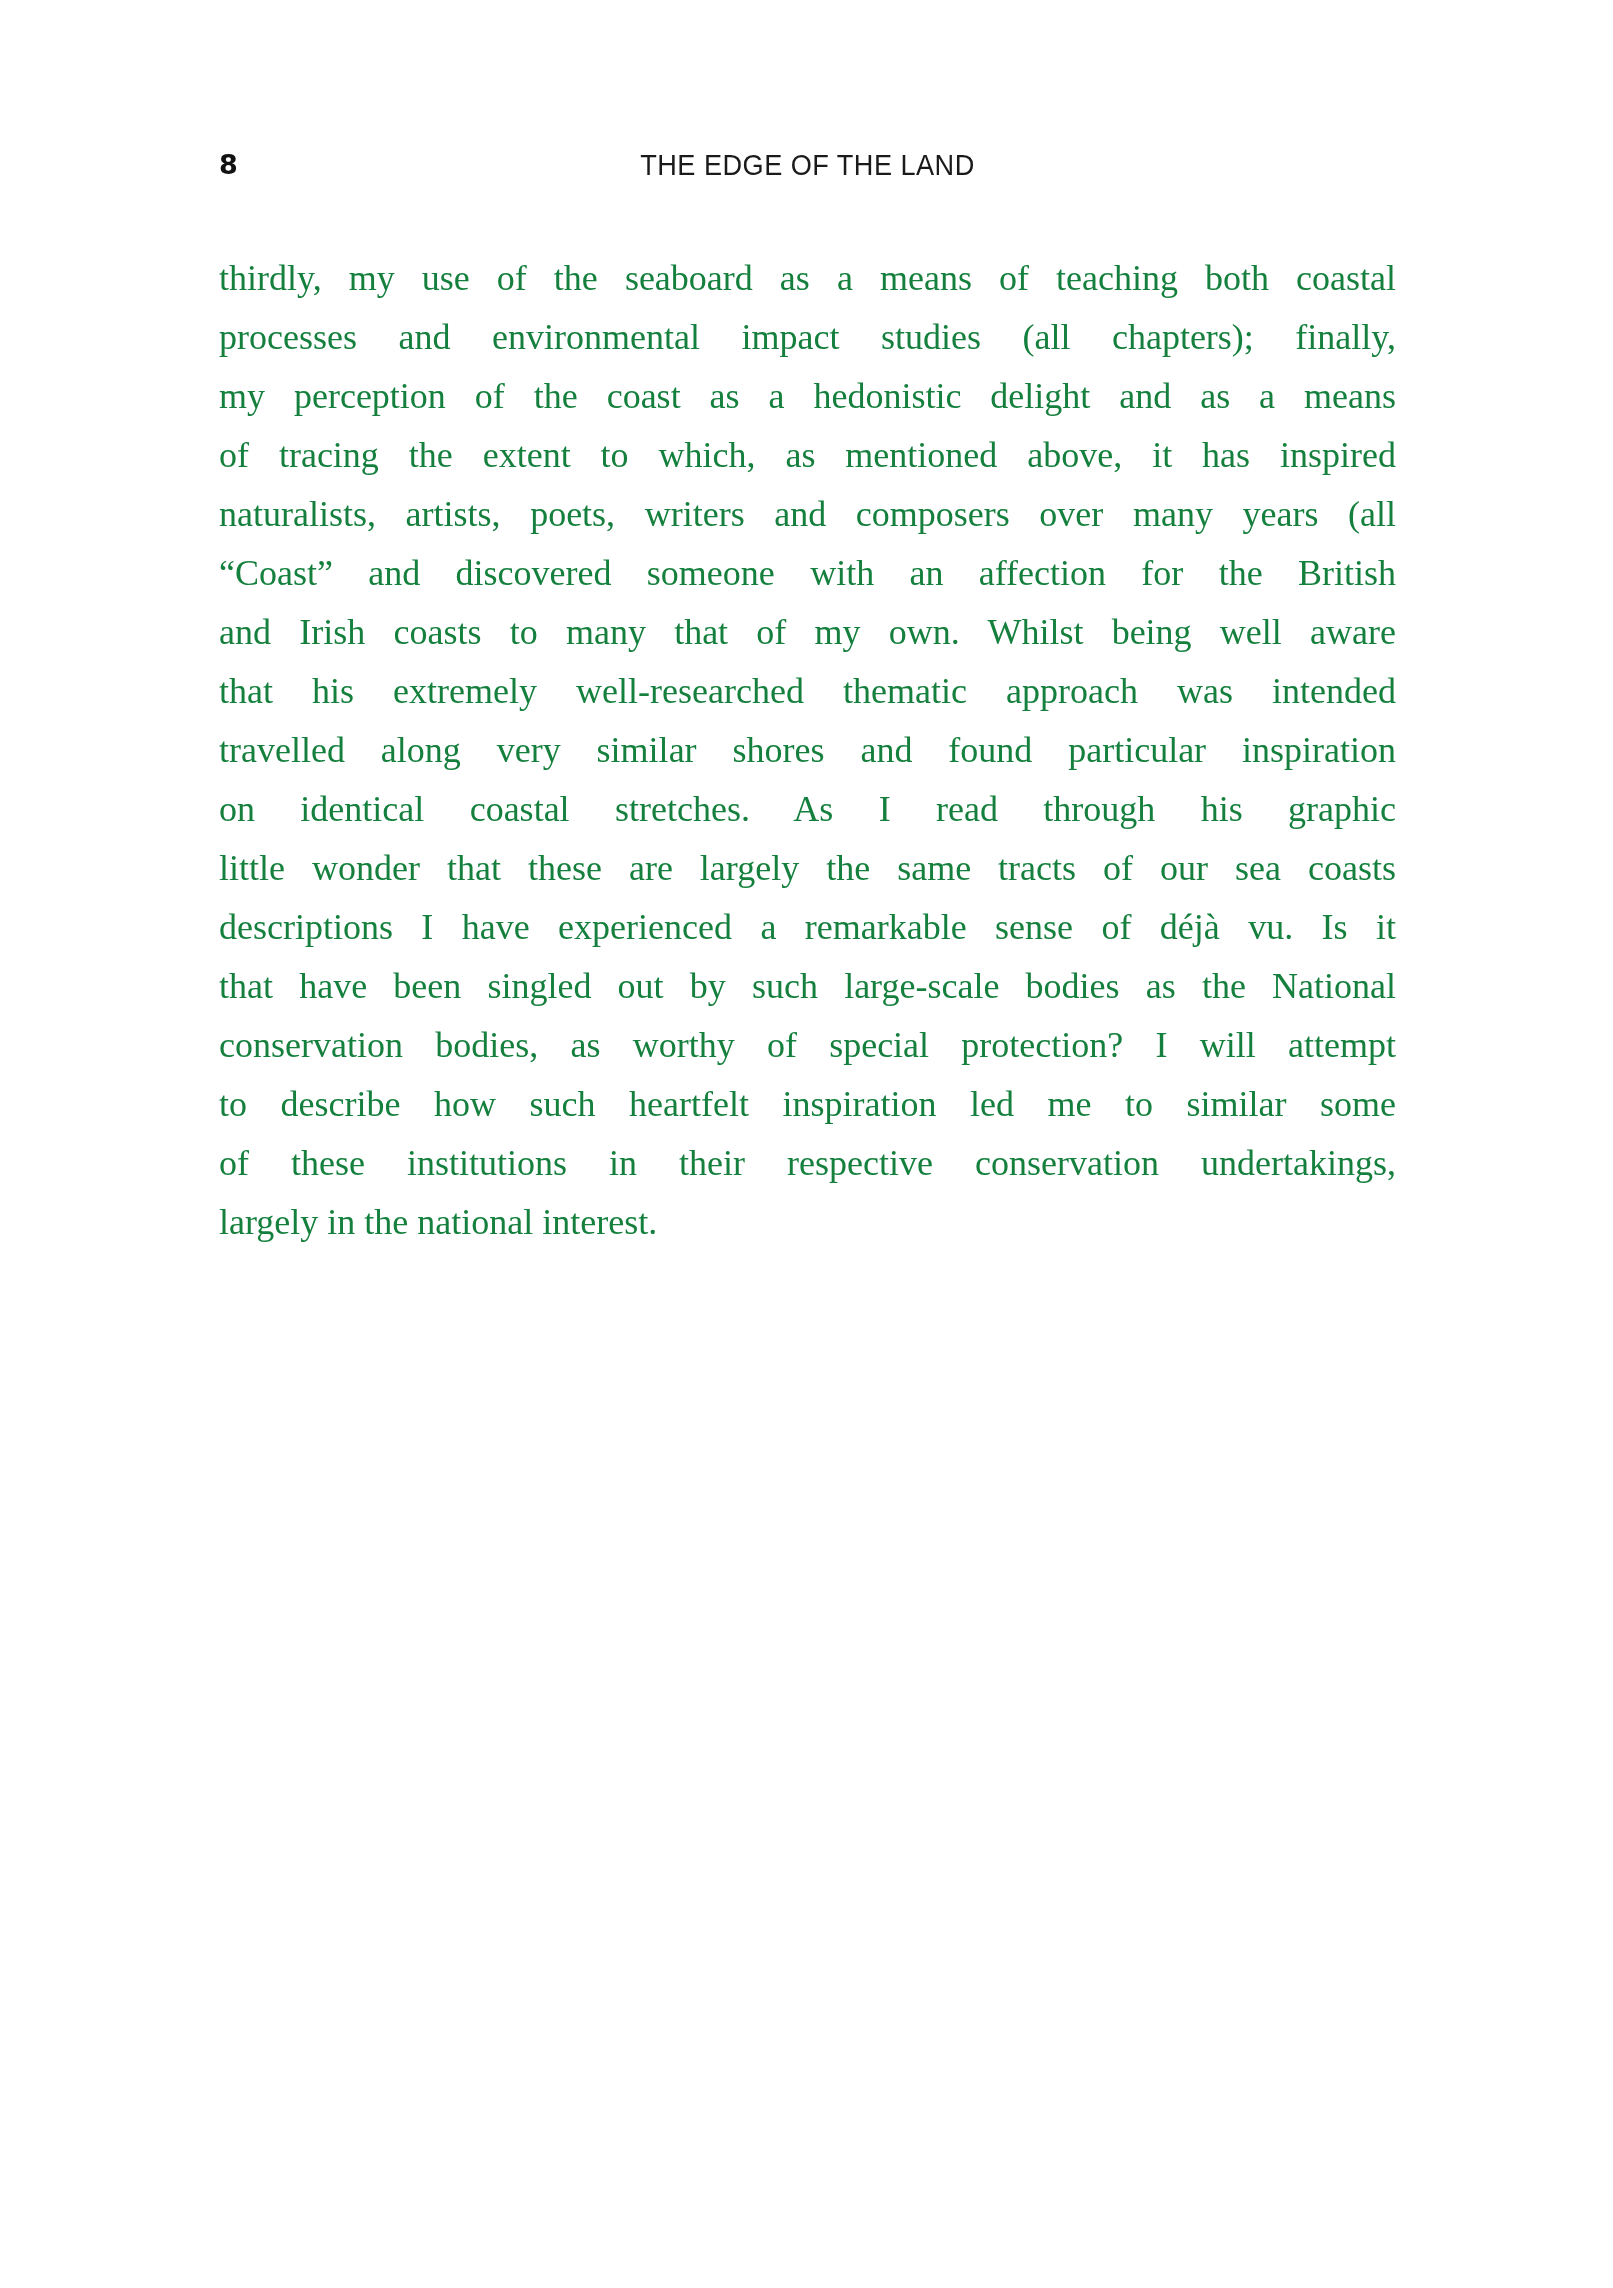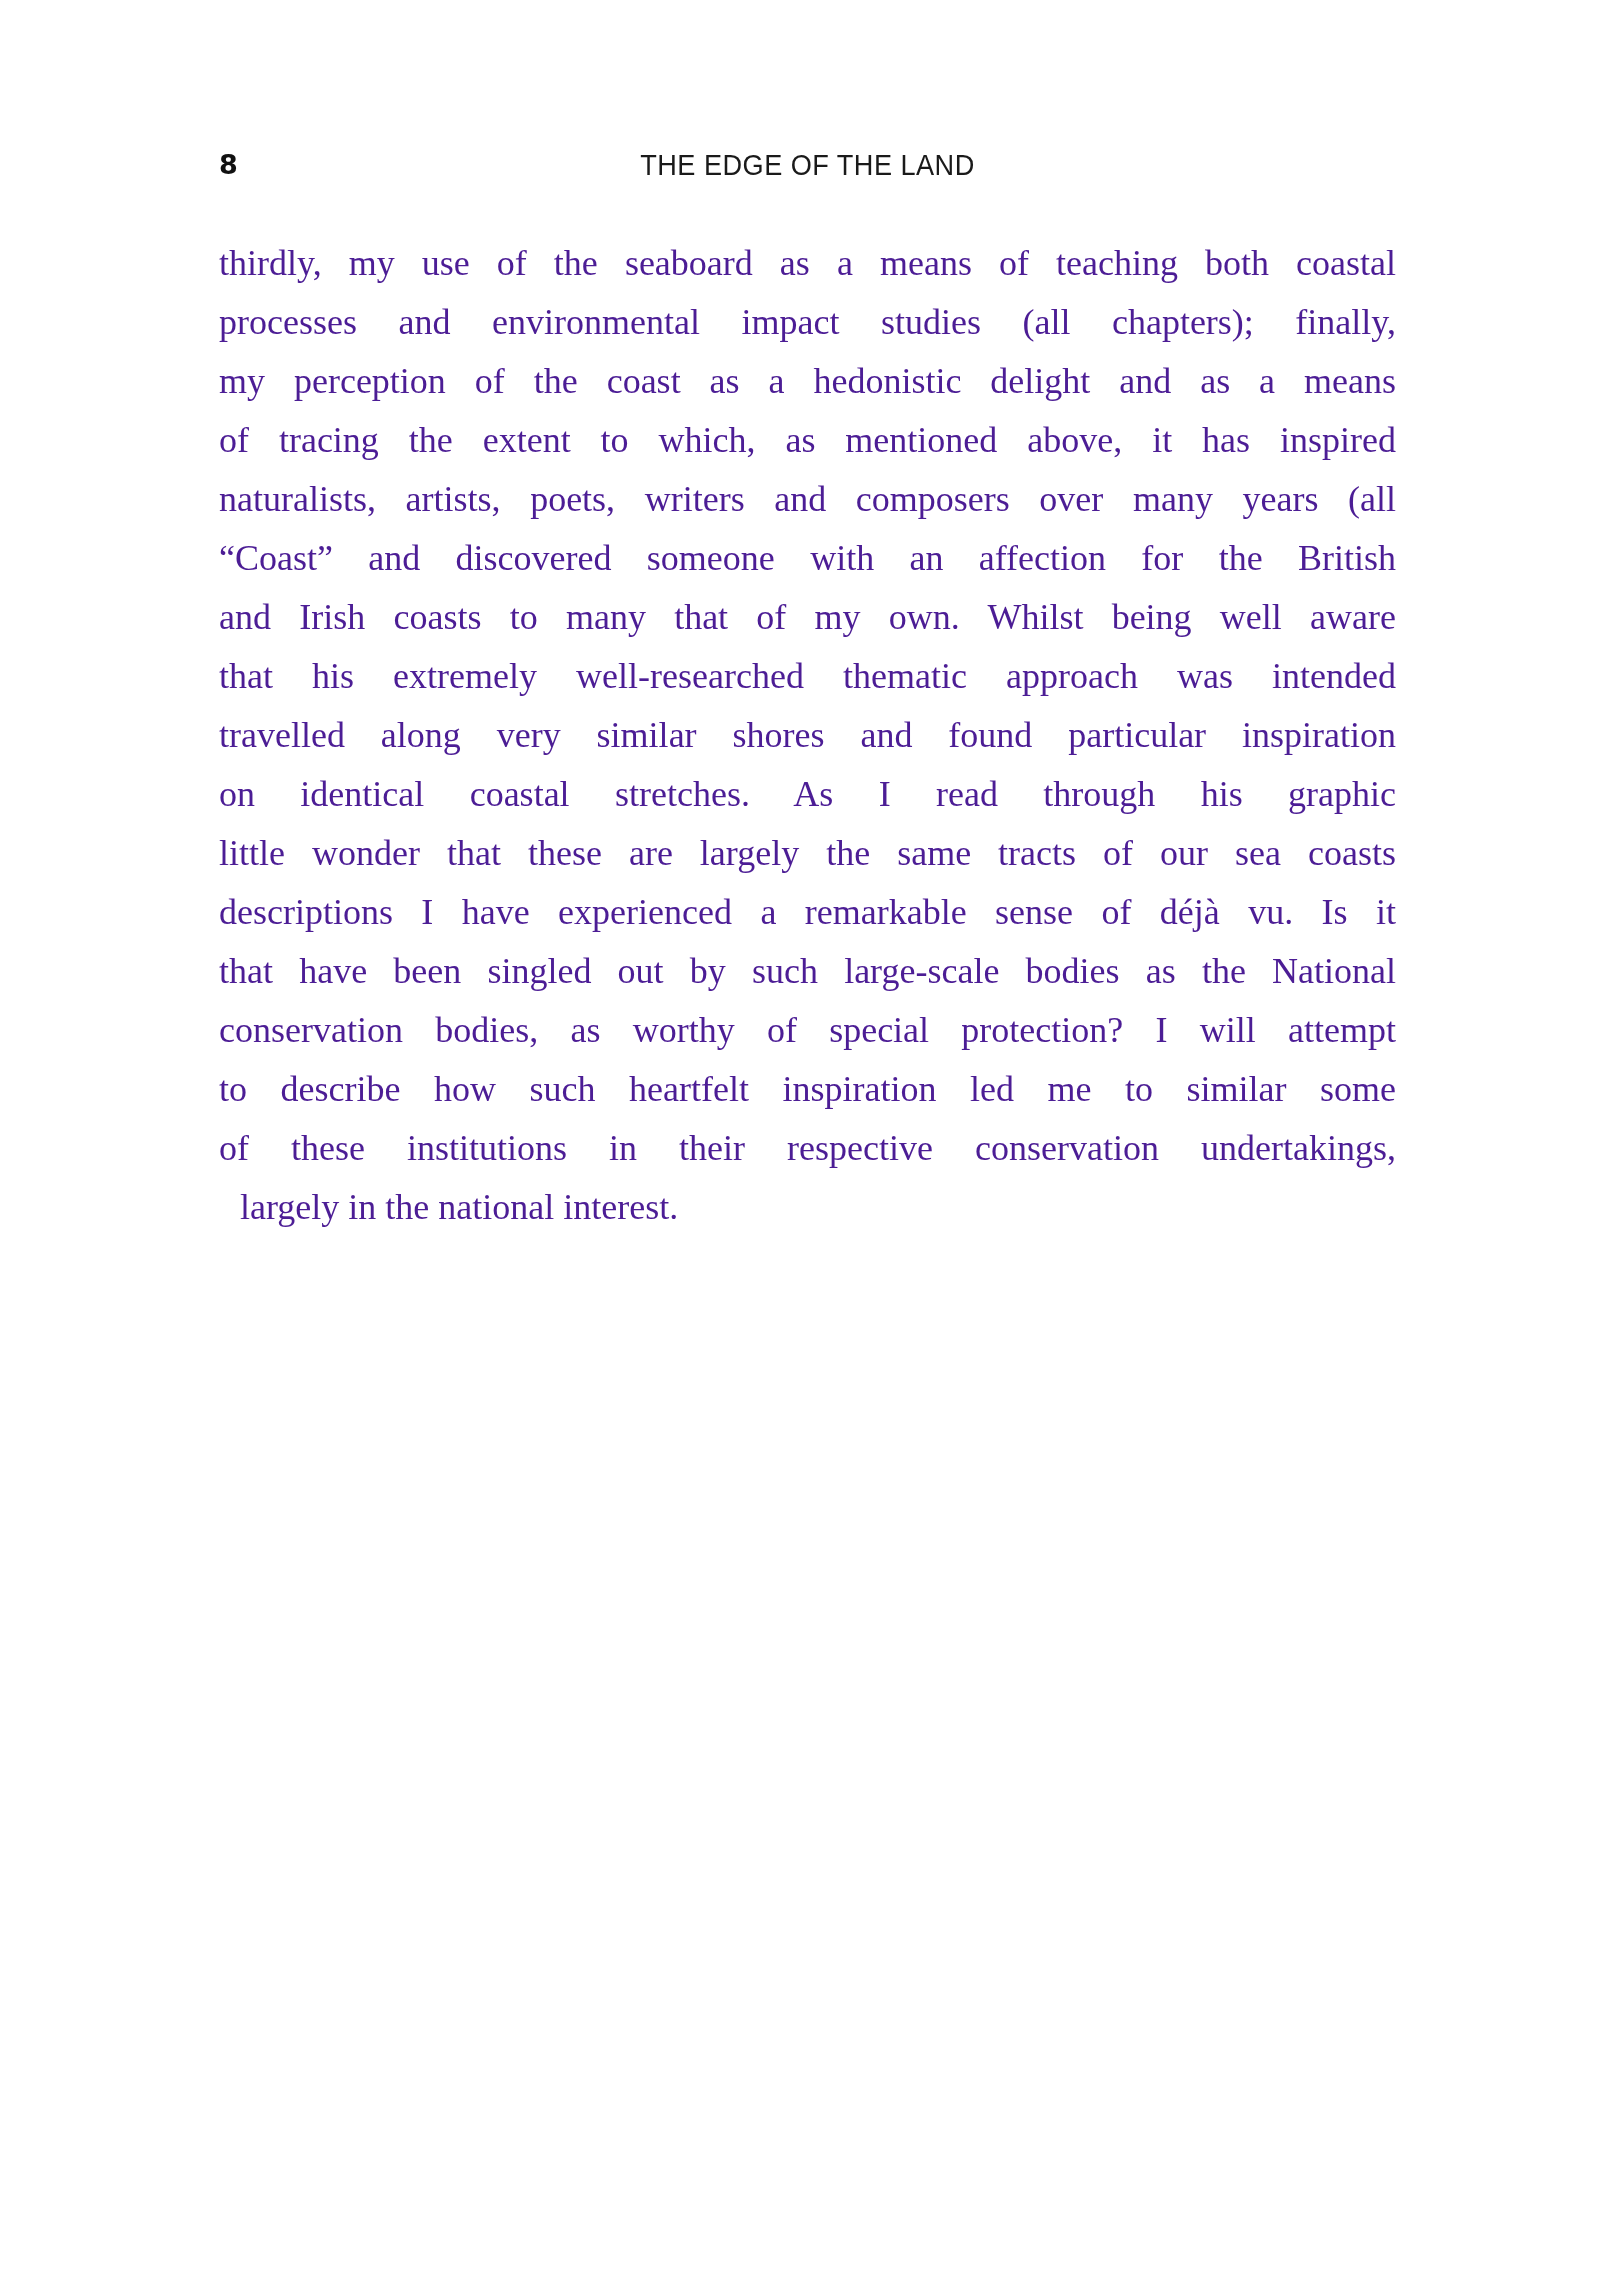--- a/index.html
+++ b/index.html
@@ -11,29 +11,29 @@
       font-family: "DejaVu Sans", sans-serif; font-weight: bold;
       font-size: 27px; line-height: 33px; color: #111111;
     }
     .running-title {
       position: absolute; left: 0; right: 0; top: 0; text-align: center;
       font-family: "Liberation Sans", sans-serif; font-weight: normal;
       font-size: 29.5px; line-height: 33px; color: #1a1a1a;
       letter-spacing: 0.5px; transform: scaleX(0.92);
     }
     .body-text {
-      position: absolute; left: 219px; top: 234px; width: 1177px;
+      position: absolute; left: 219px; top: 249px; width: 1177px;
       font-family: "Liberation Serif", serif; font-size: 36px;
-      line-height: 59px; color: #4c1d95;
+      line-height: 59px; color: #15803d;
     }
     .line {
       display: block; text-align: justify; text-align-last: justify;
       white-space: nowrap; height: 59px;
     }
-    .line.last { text-align-last: left; margin-left: 21px; }
+    .line.last { text-align-last: left; }
   </style>
 </head>
 <body>
 
 <div class="page">
   <div class="running-head">
     <span class="page-number">8</span>
     <div class="running-title">THE EDGE OF THE LAND</div>
   </div>
 

